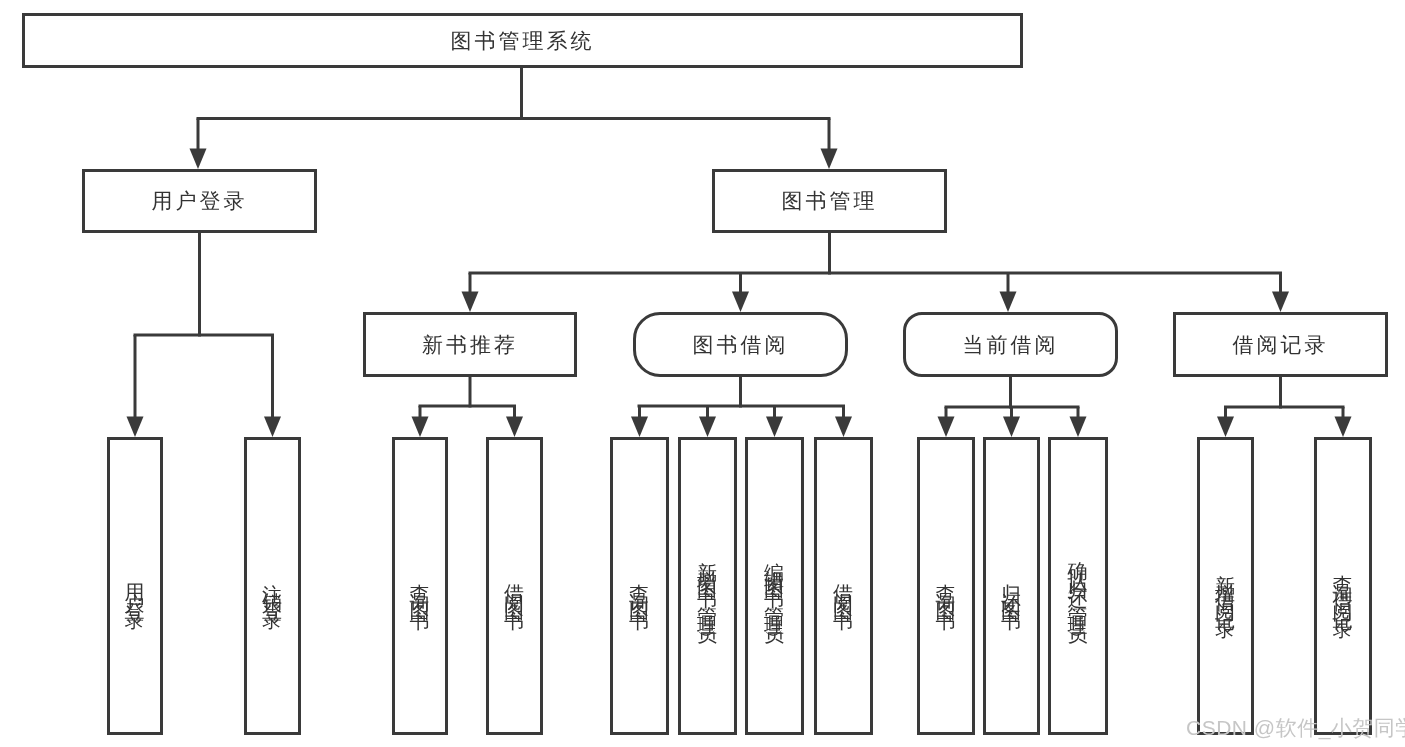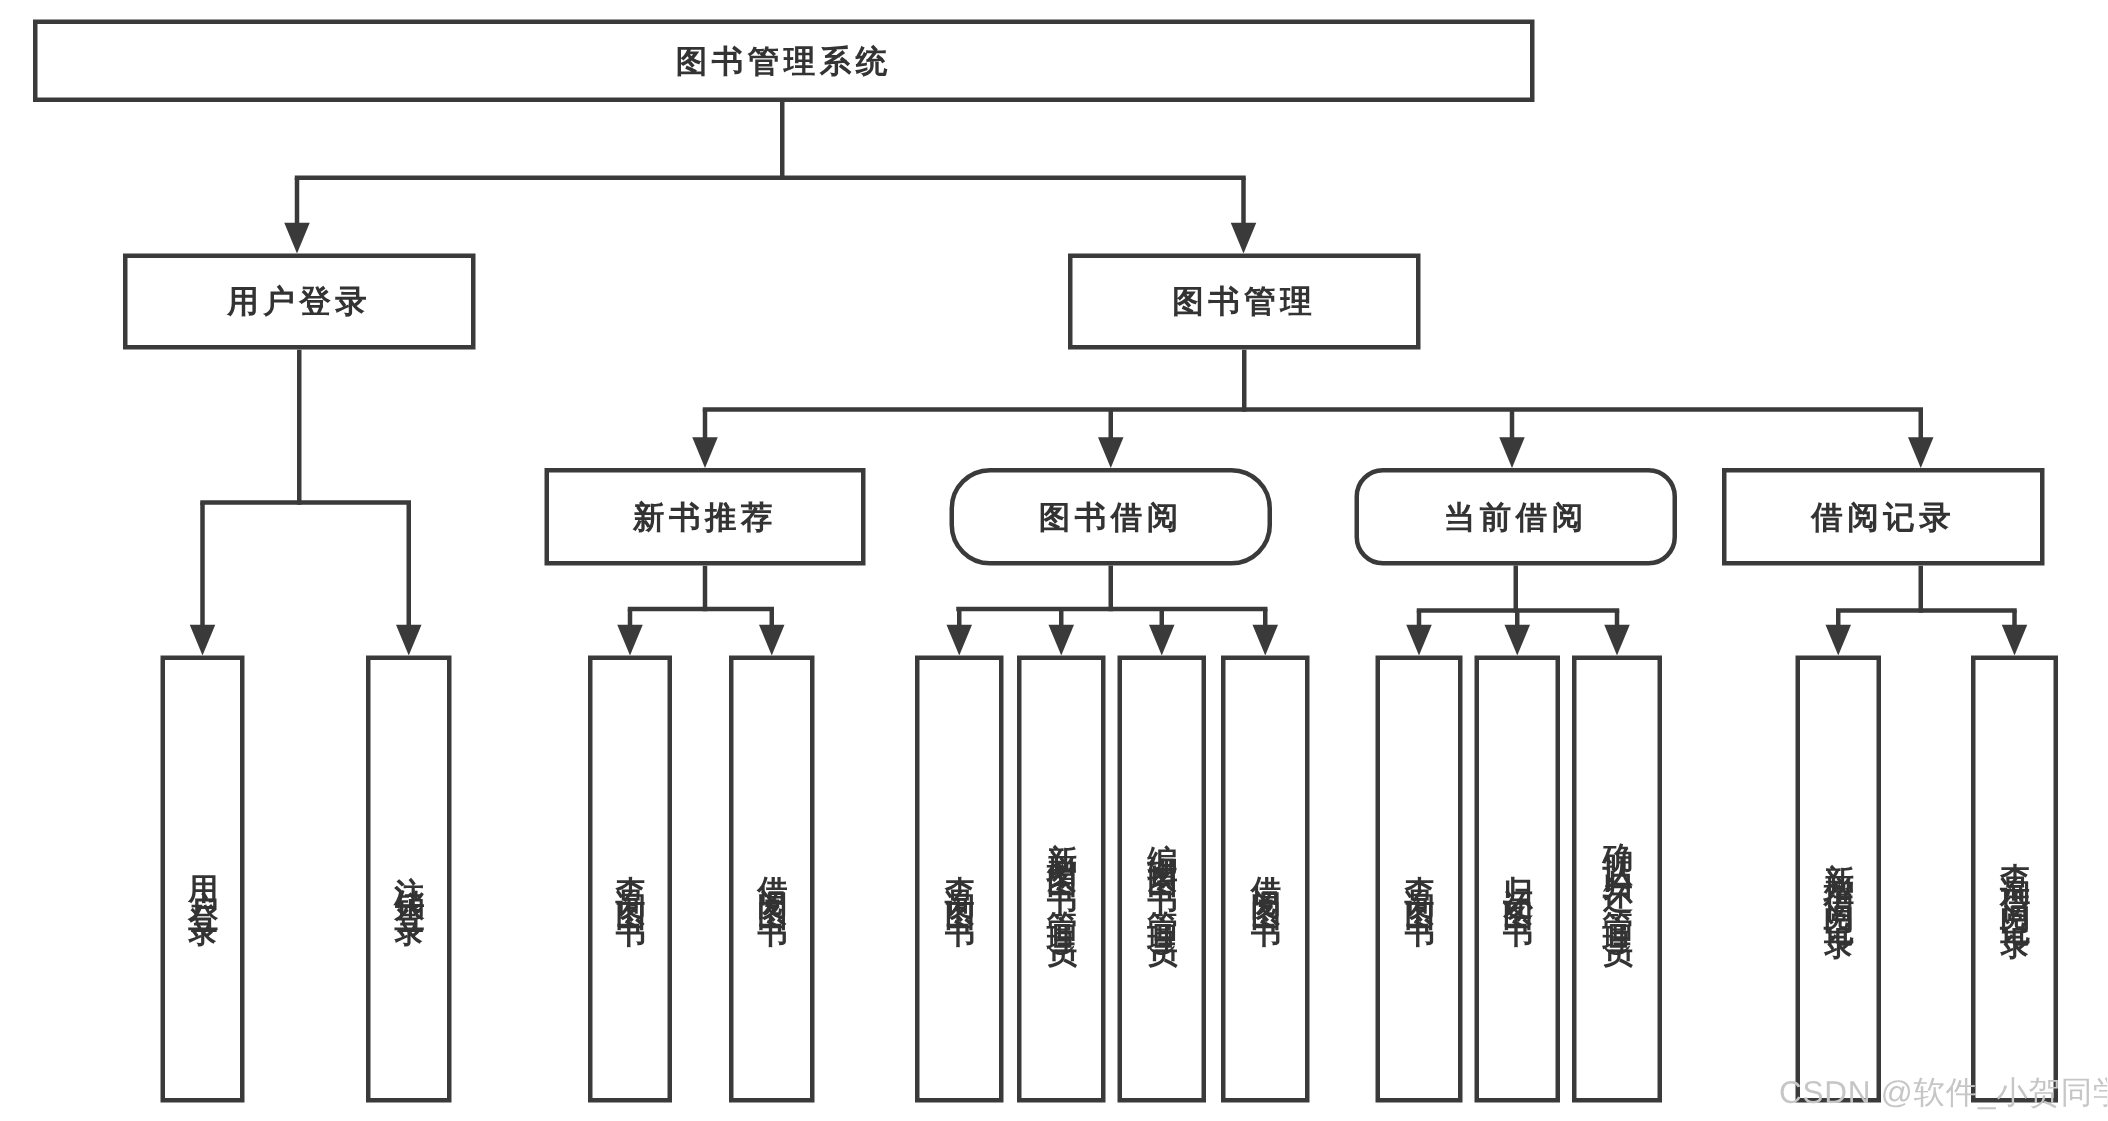--- a/index.html
+++ b/index.html
@@ -22,21 +22,20 @@
     box-sizing:border-box;
     border:3px solid var(--line);
     background:#fff;
     display:flex;align-items:center;justify-content:center;
     color:var(--text);
     font-size:21px;
     letter-spacing:3px;
     z-index:2;
     text-align:center;
     white-space:nowrap;
-    font-weight:bold;
   }
   .leaf{
     writing-mode:vertical-lr;
     text-orientation:mixed;
     letter-spacing:9px;
     font-size:20px;
     line-height:1;
     white-space:normal;
   }
   .watermark{
@@ -128,21 +127,21 @@
   </svg>
 
   <div class="node" style="left:22px;top:13px;width:1001px;height:55px;">图书管理系统</div>
 
   <div class="node" style="left:82px;top:169px;width:235px;height:64px;">用户登录</div>
   <div class="node" style="left:712px;top:169px;width:235px;height:64px;">图书管理</div>
 
   <div class="node" style="left:363px;top:312px;width:214px;height:65px;">新书推荐</div>
   <div class="node" style="left:633px;top:312px;width:215px;height:65px;border-radius:27px;">图书借阅</div>
   <div class="node" style="left:903px;top:312px;width:215px;height:65px;border-radius:19px;">当前借阅</div>
-  <div class="node" style="left:1148px;top:312px;width:215px;height:65px;">借阅记录</div>
+  <div class="node" style="left:1173px;top:312px;width:215px;height:65px;">借阅记录</div>
 
   <div class="node leaf" style="left:107px;top:437px;width:56px;height:298px;">用户登录</div>
   <div class="node leaf" style="left:244px;top:437px;width:57px;height:298px;">注销登录</div>
 
   <div class="node leaf" style="left:392px;top:437px;width:56px;height:298px;">查询图书</div>
   <div class="node leaf" style="left:486px;top:437px;width:57px;height:298px;">借阅图书</div>
 
   <div class="node leaf" style="left:610px;top:437px;width:59px;height:298px;">查询图书</div>
   <div class="node leaf" style="left:678px;top:437px;width:59px;height:298px;">新增图书（管理员）</div>
   <div class="node leaf" style="left:745px;top:437px;width:59px;height:298px;">编辑图书（管理员）</div>

